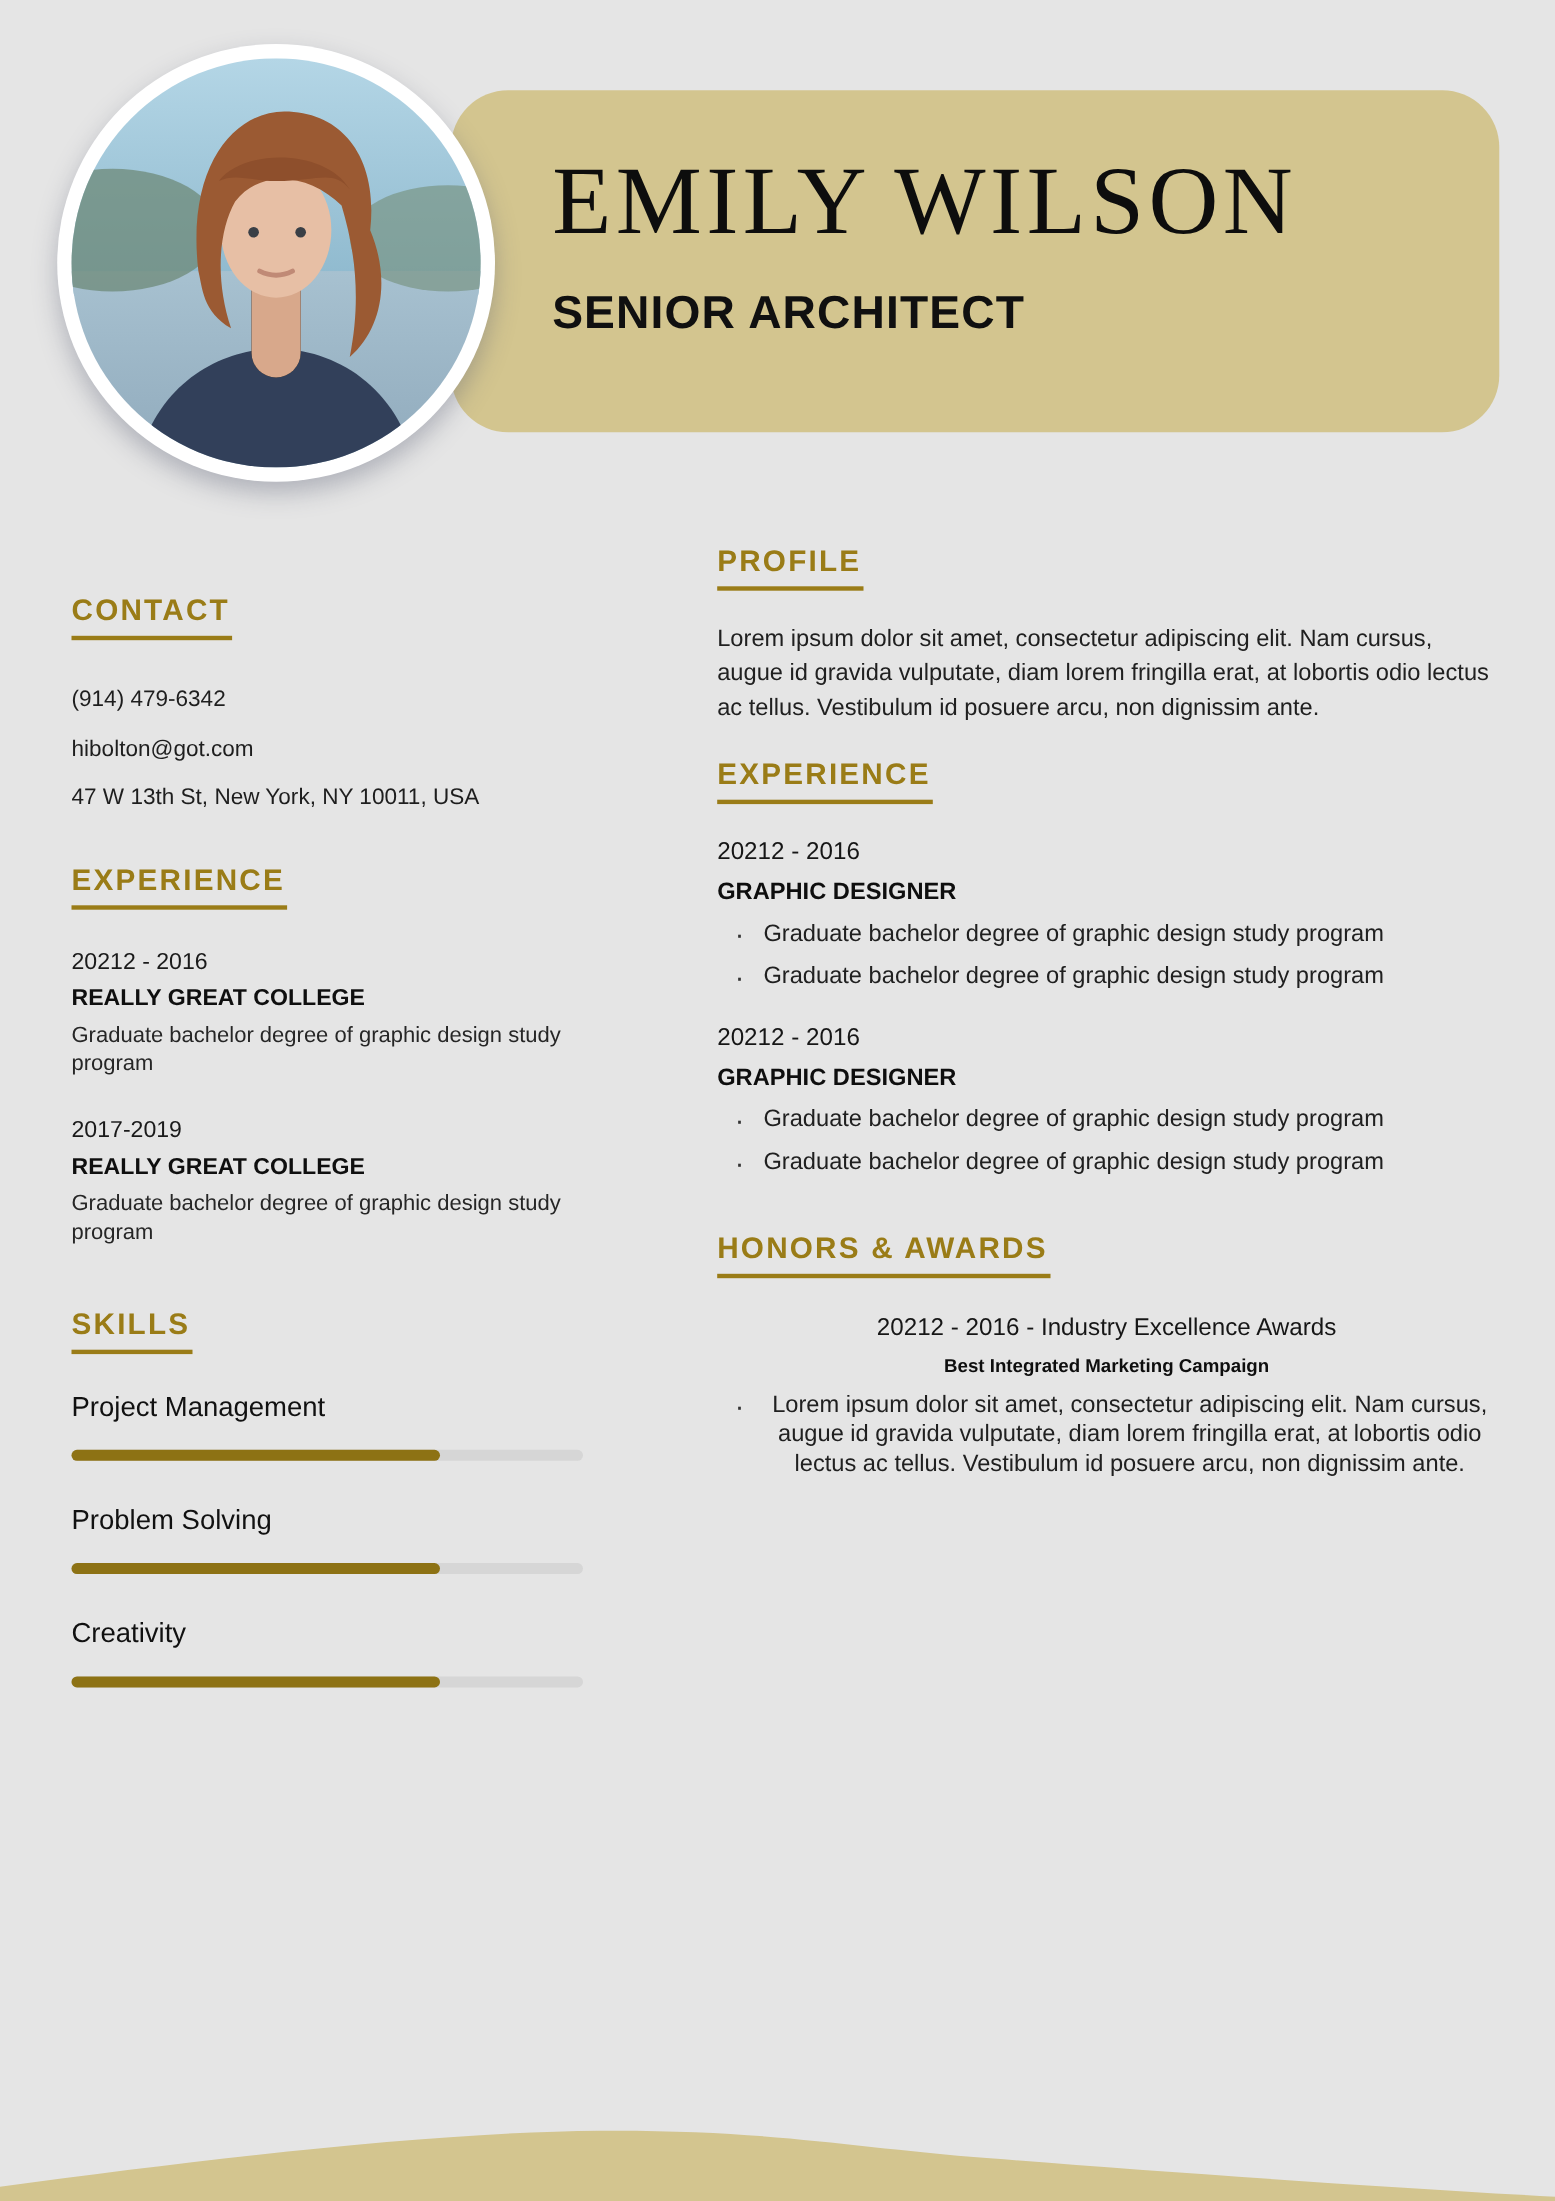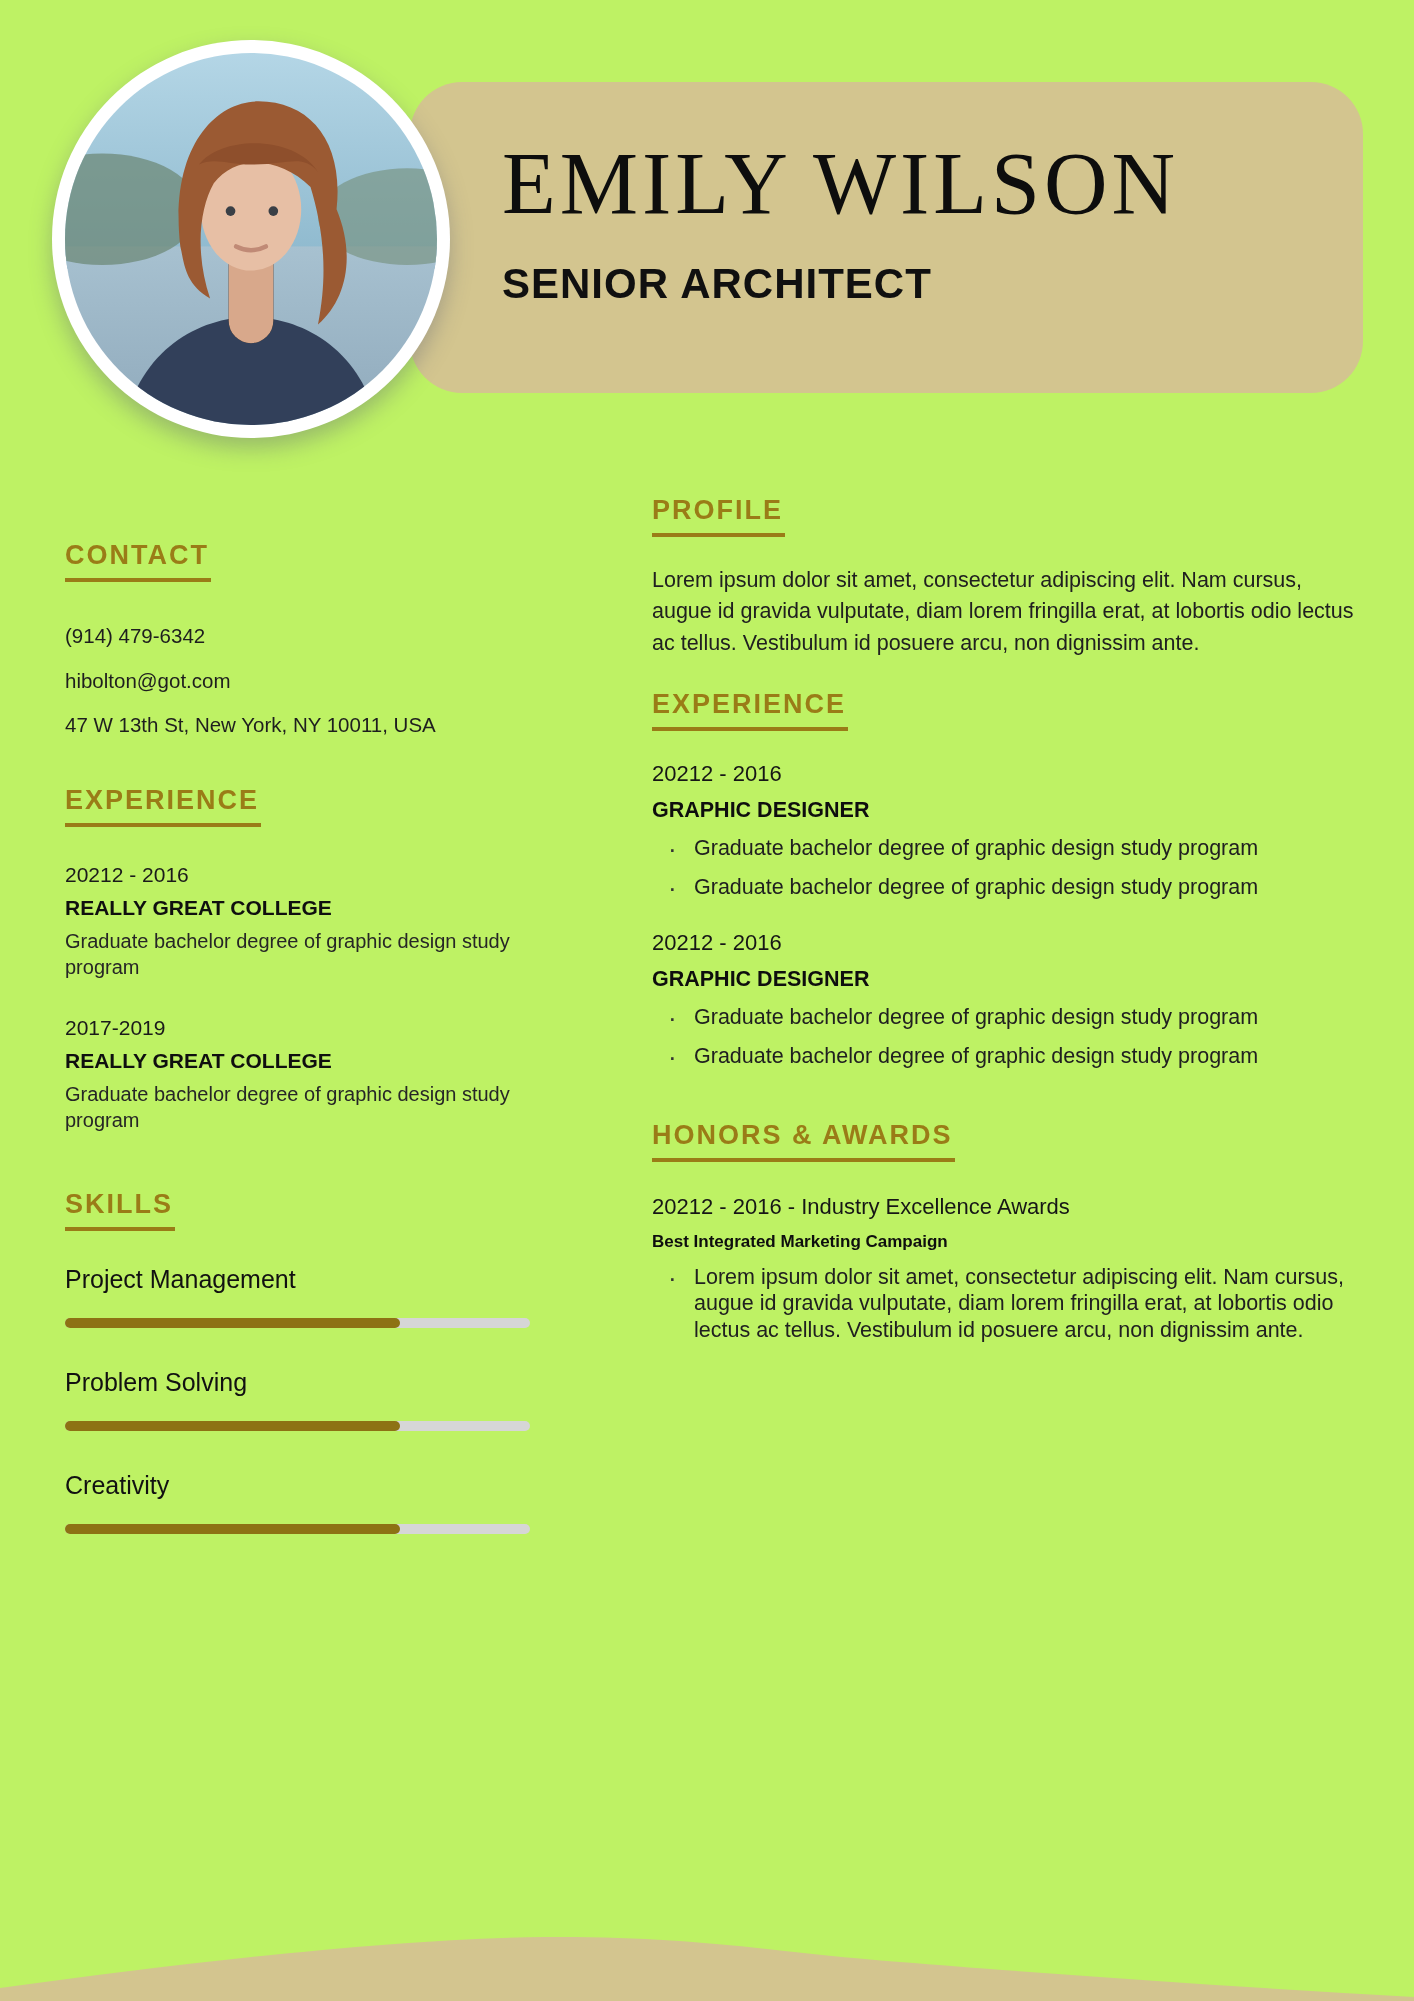--- a/index.html
+++ b/index.html
@@ -5,21 +5,21 @@
   :root{
     --accent:#9a7c17;
     --banner:#d3c58f;
     --bar-fill:#8d7214;
     --bar-track:#d6d6d6;
     --text:#212121;
   }
   *{margin:0;padding:0;box-sizing:border-box;}
   html,body{background:#ffffff;}
   body{font-family:"Liberation Sans",sans-serif;color:var(--text);}
-  .page{position:relative;width:1414px;height:2001px;background:#bef264;overflow:hidden;margin:0 auto;}
+  .page{position:relative;width:1414px;height:2001px;background:#e5e5e5;overflow:hidden;margin:0 auto;}
 
   
   .banner{
     position:absolute;left:410px;top:82px;width:953px;height:311px;
     background:var(--banner);border-radius:52px;z-index:1;
     padding:56px 40px 0 92px;
   }
   .person-name{
     font-family:"Liberation Serif",serif;
     font-size:88px;font-weight:500;color:#0d0d0d;
@@ -77,21 +77,21 @@
   .exp-role{font-size:21.5px;font-weight:800;color:#0e0e0e;margin-top:11px;}
   ul.bullets{list-style:none;margin-top:10px;}
   ul.bullets li{
     position:relative;padding-left:42px;font-size:21.5px;line-height:1.24;
     color:#202020;margin-top:12px;
   }
   ul.bullets li::before{
     content:"·";position:absolute;left:16px;top:-2px;font-size:26px;color:#333;
   }
   .honors-section{margin-top:50px;}
-  .honor-entry{margin-top:32px;}
+  .honor-entry{margin-top:32px;text-align:center;}
   .honor-date{font-size:22px;color:#161616;}
   .honor-award{font-size:17px;font-weight:800;color:#0e0e0e;margin-top:12px;}
 
   
   .wave{position:absolute;left:0;bottom:0;width:1414px;height:70px;z-index:0;}
 </style>
 </head>
 <body>
 
 <div class="page">

